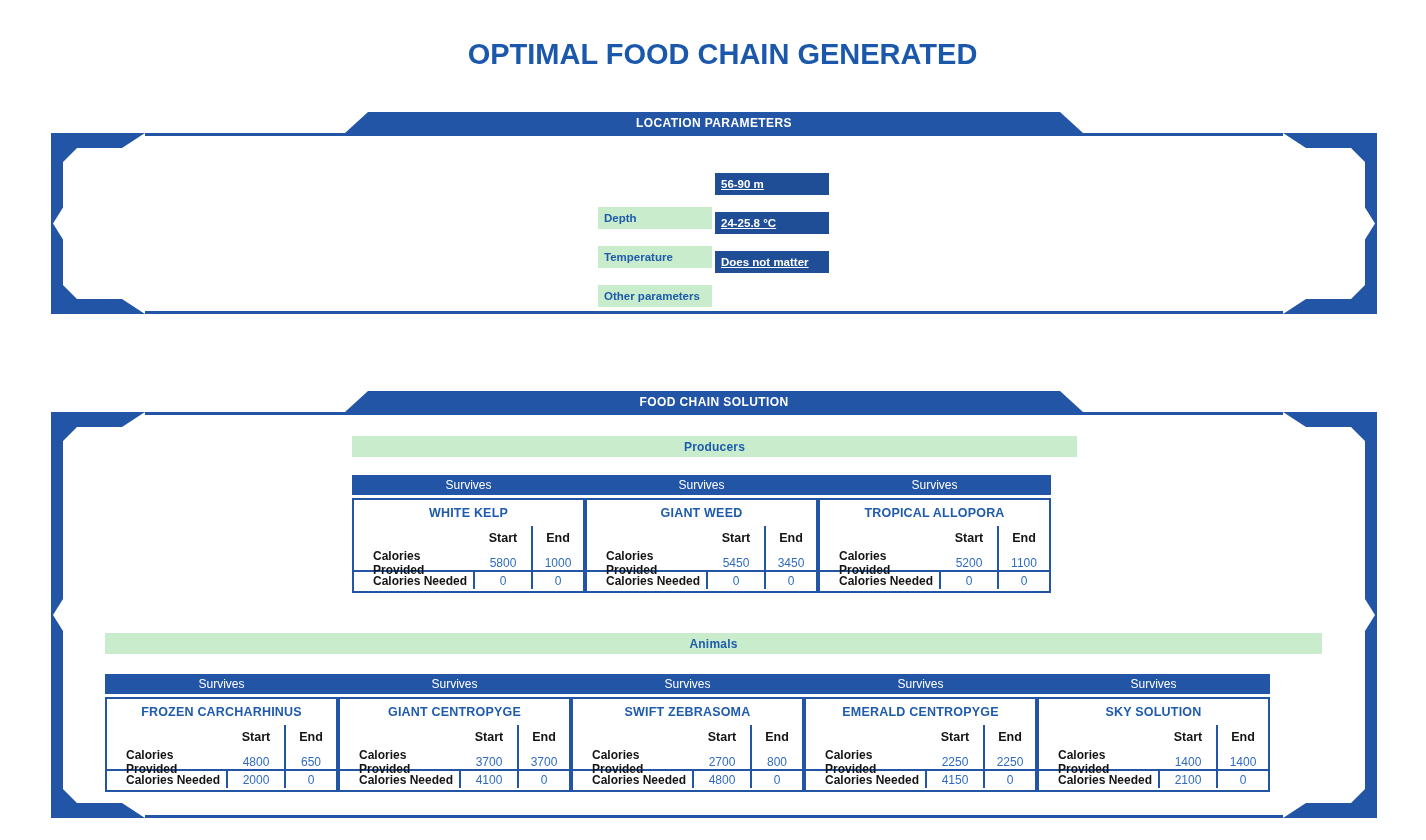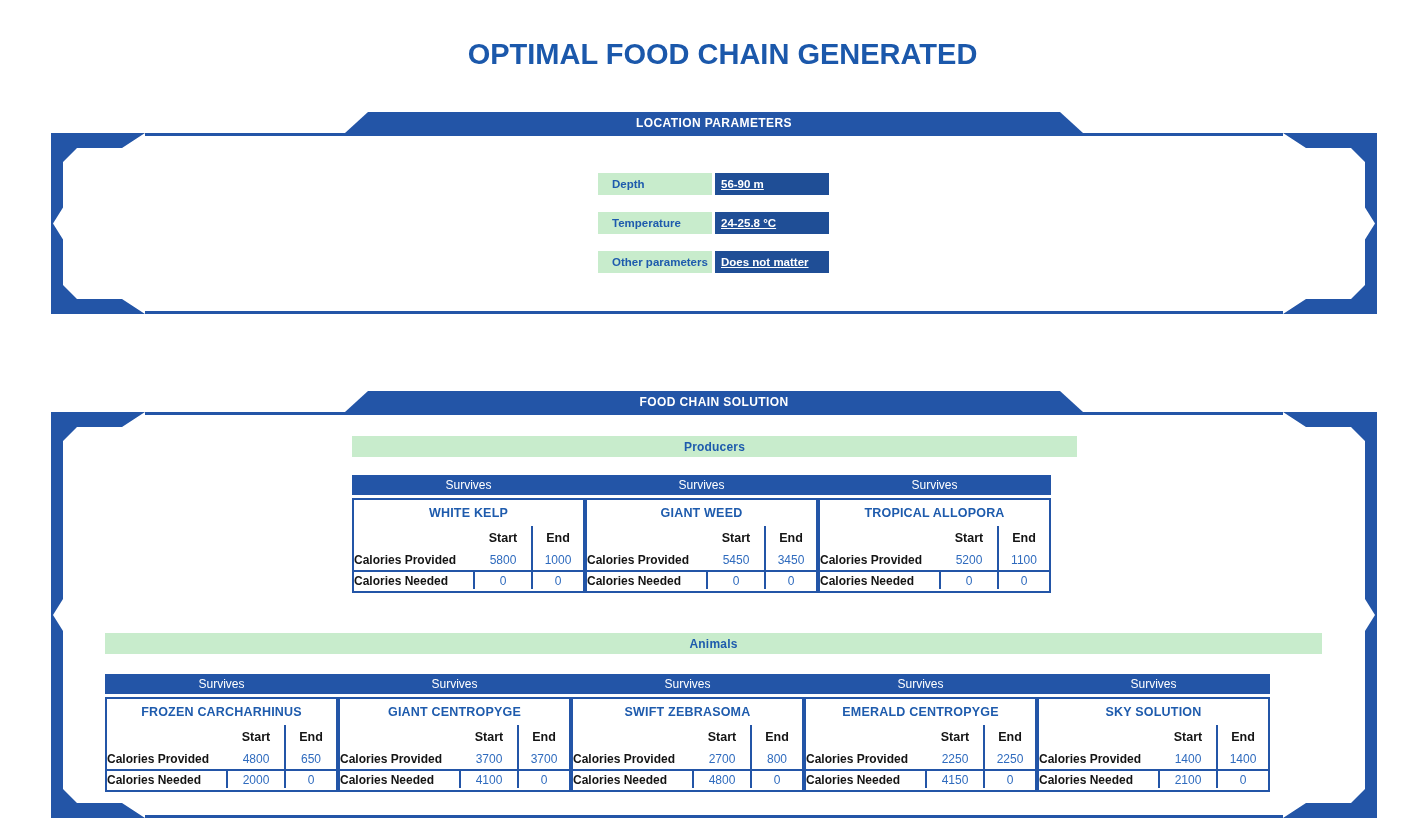--- a/index.html
+++ b/index.html
@@ -53,21 +53,21 @@
   .frame-line{position:absolute;left:94px;right:94px;height:3px;background:var(--blue);}
   .frame-line.top{top:0;}
   .frame-line.bottom{bottom:0;}
 
   
   .param-row{position:absolute;left:547px;display:flex;gap:3px;}
   .param-row.r0{top:40px;} .param-row.r1{top:79px;} .param-row.r2{top:118px;}
   .param-label{
     width:114px;height:22px;background:var(--green);
     color:var(--nameblue);font-size:11.5px;font-weight:bold;
-    display:flex;align-items:center;padding-left:14px;
+    display:flex;align-items:center;padding-left:6px;margin-top:34px;
   }
   .param-value{
     width:114px;height:22px;background:var(--navy);
     color:#ffffff;font-size:11.5px;font-weight:bold;
     display:flex;align-items:center;padding-left:6px;text-decoration:underline;
   }
 
   
   .band{
     position:absolute;height:21px;background:var(--green);
@@ -87,21 +87,21 @@
     font-size:12px;display:flex;align-items:center;justify-content:center;
   }
   .card-body{
     margin-top:3px;height:95px;border:2px solid var(--blue);background:#ffffff;
   }
   .card-name{
     height:26px;display:flex;align-items:center;justify-content:center;
     color:var(--nameblue);font-size:12.5px;font-weight:bold;letter-spacing:.2px;
   }
   .trow{display:grid;grid-template-columns:121px 56px 52px;}
-  .trow .c1{display:flex;align-items:center;padding-left:0;color:var(--ink);font-size:12px;font-weight:bold;}
+  .trow .c1{display:flex;align-items:center;padding-left:19px;color:var(--ink);font-size:12px;font-weight:bold;}
   .trow .c2,.trow .c3{display:flex;align-items:center;justify-content:center;font-size:12px;}
   .trow .c3{border-left:2px solid var(--blue);}
   .trow.thead{height:23px;}
   .trow.thead .c2,.trow.thead .c3{color:var(--ink);font-size:12.5px;font-weight:bold;}
   .trow.provided{height:21px;}
   .trow.needed{height:19px;border-top:2px solid var(--blue);}
   .trow.needed .c1{border-right:2px solid var(--blue);}
   .trow .num{color:var(--num);}
 </style>
 </head>

